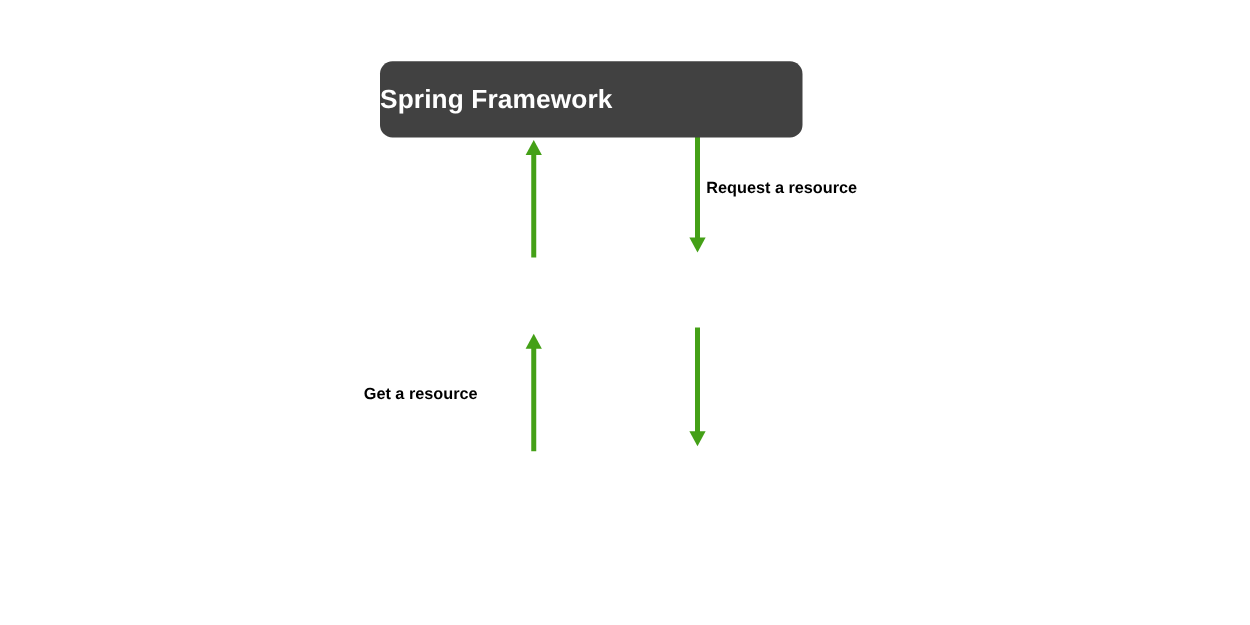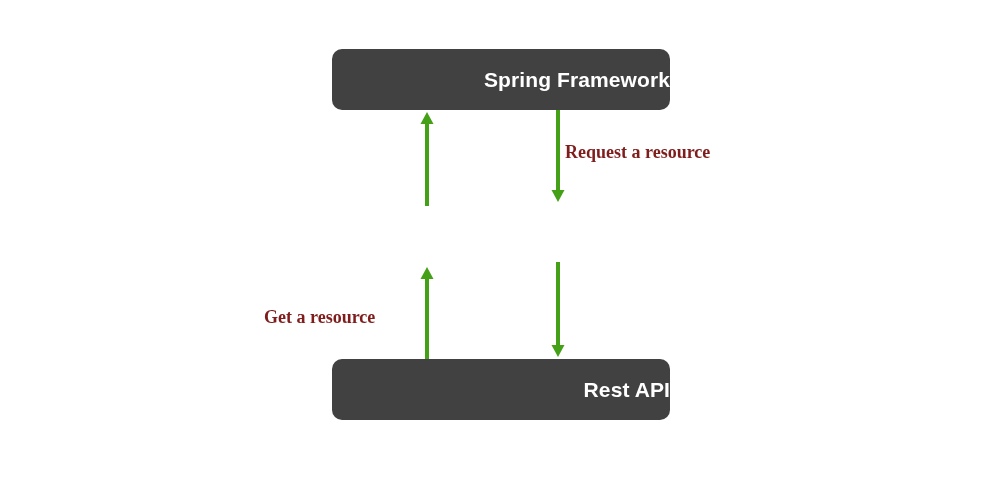--- a/index.html
+++ b/index.html
@@ -17,28 +17,28 @@
   #diagram {
     position: relative;
     width: 1000px;
     height: 500px;
     background: #ffffff;
   }
 
   
   .node {
     position: absolute;
-    left: 332px;
+    left: 304px;
     width: 338px;
     height: 61px;
     background: #414141;
     border-radius: 10px;
     display: flex;
     align-items: center;
-    justify-content: flex-end;
+    justify-content: flex-start;
     box-sizing: border-box;
   }
   .node-label {
     color: #ffffff;
     font-family: "Liberation Sans", sans-serif;
     font-size: 21px;
     font-weight: bold;
     letter-spacing: 0.1px;
     line-height: 1;
     white-space: nowrap;
@@ -55,33 +55,33 @@
     left: 0;
     top: 0;
     width: 1000px;
     height: 500px;
     pointer-events: none;
   }
 
   
   .edge-label {
     position: absolute;
-    color: #7f1d1d;
-    font-family: Liberation Serif, serif;
-    font-size: 18px;
+    color: #000000;
+    font-family: Liberation Sans, sans-serif;
+    font-size: 13px;
     font-weight: bold;
     white-space: nowrap;
     line-height: 1;
   }
   #label-request {
     left: 565px;
     top: 143px;
   }
   #label-get {
-    left: 264px;
+    left: 291px;
     top: 308px;
   }
 </style>
 </head>
 <body>
 
 <div id="diagram">
 
   <svg id="arrow-layer" width="1000" height="500" viewBox="0 0 1000 500">
 
@@ -104,21 +104,18 @@
       <line x1="427" y1="361" x2="427" y2="278" stroke="#44A017" stroke-width="4"></line>
       <polygon points="427,267 420.5,279 433.5,279" fill="#44A017"></polygon>
     </g>
   </svg>
 
   <div class="node" id="node-spring">
     <span class="node-label">Spring Framework</span>
   </div>
 
 
-  <div class="node" id="node-rest-api">
-    <span class="node-label">Rest API</span>
-  </div>
 
   <div class="edge-label" id="label-request">Request a resource</div>
 
   <div class="edge-label" id="label-get">Get a resource</div>
 
 </div>
 
 </body></html>

